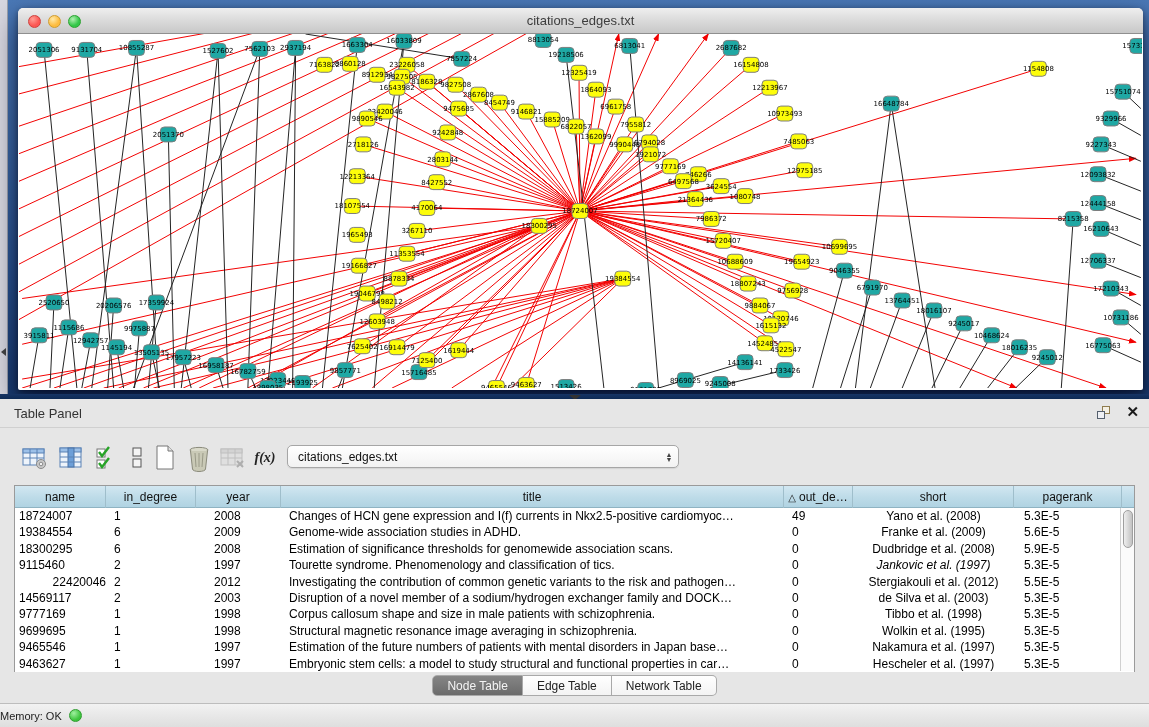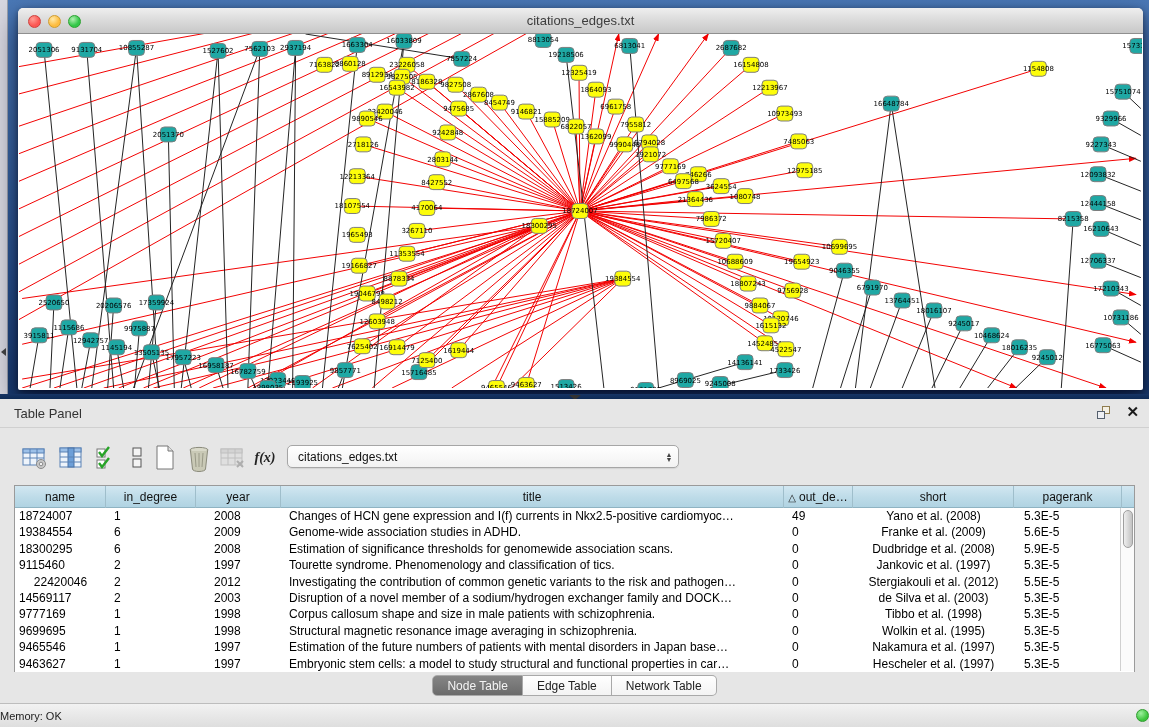--- a/index.html
+++ b/index.html
@@ -69,21 +69,21 @@
 
   .tabsrow { position:absolute; left:0; top:276px; width:1149px; display:flex; justify-content:center; }
   .tab { height:21px; padding:0 14px; font-size:12px; display:flex; align-items:center;
     background:linear-gradient(180deg,#fff,#f3f3f3); color:#222; border:1px solid #a9a9a9; border-left:none; cursor:pointer; }
   .tab:first-child { border-left:1px solid #a9a9a9; border-radius:5px 0 0 5px; }
   .tab:last-child { border-radius:0 5px 5px 0; }
   .tab.active { background:linear-gradient(180deg,#858585,#6b6b6b); color:#f4f4f4; }
 
   .statusbar { position:absolute; left:0; top:304px; width:1149px; height:24px;
     background:linear-gradient(180deg,#f2f2f2,#dedede); border-top:1px solid #bdbdbd;
-    display:flex; align-items:center; justify-content:space-between; }
+    display:flex; align-items:center; justify-content:flex-start; }
   .mem-label { font-size:11px; color:#222; margin-right:7px; }
   .mem-dot { width:13px; height:13px; border-radius:50%;
     background:radial-gradient(circle at 35% 30%,#9ff09f,#3cc43c 65%); border:1px solid #2f9c2f; }
 </style>
 </head>
 <body>
 
 <div id="stage">
 
   <div class="desktop"></div>
@@ -934,25 +934,25 @@
             <div class="td" style="width: 69px; padding-left: 8px; text-align: left;">0</div>
             <div class="td" style="width: 161px; padding-left: 0px; text-align: center;">Dudbridge et al. (2008)</div>
             <div class="td" style="width: 108px; padding-left: 10px; text-align: left;">5.9E-5</div>
           </div>
           <div class="trow">
             <div class="td" style="width: 91px; padding-left: 4px; text-align: left;">9115460</div>
             <div class="td" style="width: 90px; padding-left: 8px; text-align: left;">2</div>
             <div class="td" style="width: 85px; padding-left: 18px; text-align: left;">1997</div>
             <div class="td" style="width: 503px; padding-left: 8px; text-align: left;">Tourette syndrome. Phenomenology and classification of tics.</div>
             <div class="td" style="width: 69px; padding-left: 8px; text-align: left;">0</div>
-            <div class="td" style="width: 161px; padding-left: 0px; text-align: center;">Jankovic et al. (1997)</div>
+            <div class="td" style="width: 161px; padding-left: 0px; text-align: center; font-style: italic;">Jankovic et al. (1997)</div>
             <div class="td" style="width: 108px; padding-left: 10px; text-align: left;">5.3E-5</div>
           </div>
           <div class="trow">
-            <div class="td" style="width: 91px; text-align: center;">22420046</div>
+            <div class="td" style="width: 91px; text-align: right;">22420046</div>
             <div class="td" style="width: 90px; padding-left: 8px; text-align: left;">2</div>
             <div class="td" style="width: 85px; padding-left: 18px; text-align: left;">2012</div>
             <div class="td" style="width: 503px; padding-left: 8px; text-align: left;">Investigating the contribution of common genetic variants to the risk and pathogen…</div>
             <div class="td" style="width: 69px; padding-left: 8px; text-align: left;">0</div>
             <div class="td" style="width: 161px; padding-left: 0px; text-align: center;">Stergiakouli et al. (2012)</div>
             <div class="td" style="width: 108px; padding-left: 10px; text-align: left;">5.5E-5</div>
           </div>
           <div class="trow">
             <div class="td" style="width: 91px; padding-left: 4px; text-align: left;">14569117</div>
             <div class="td" style="width: 90px; padding-left: 8px; text-align: left;">2</div>

